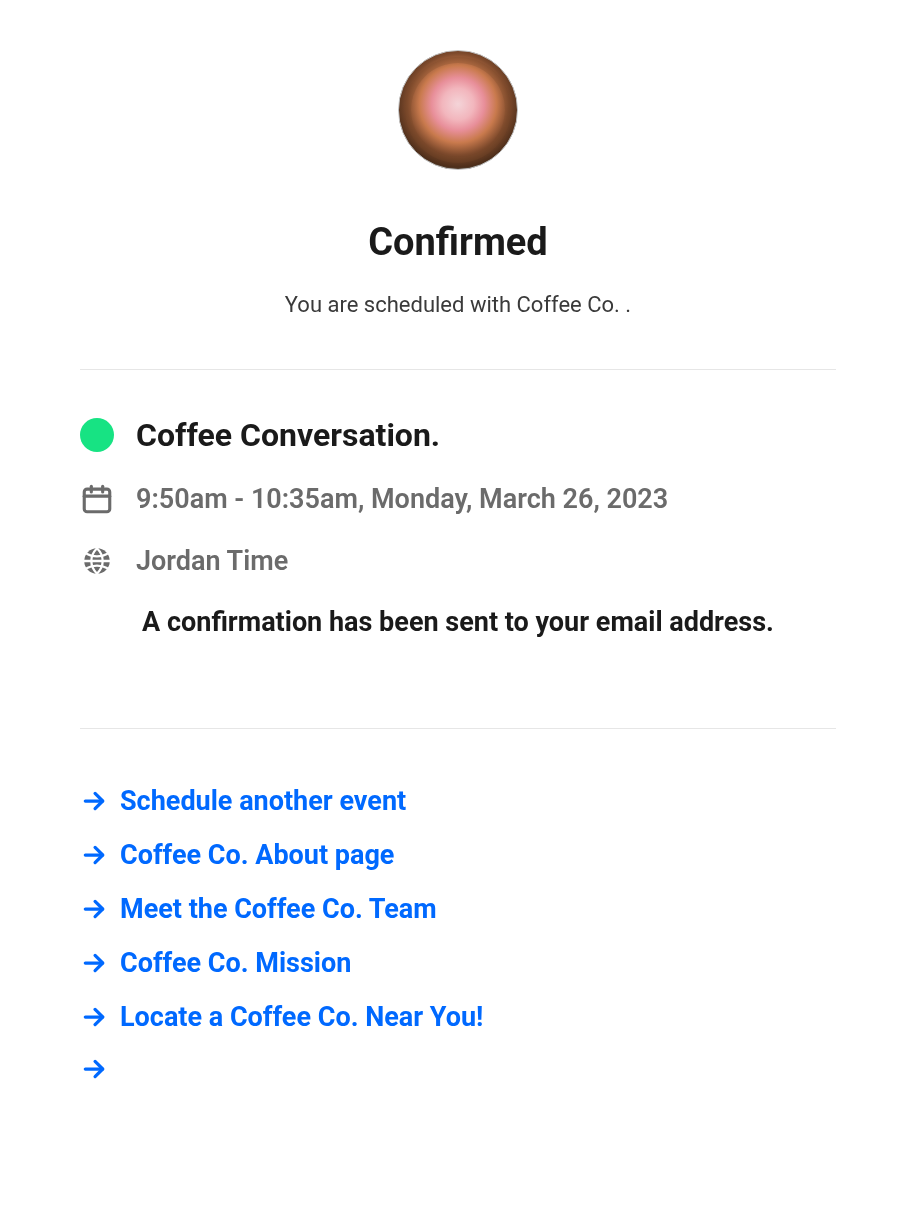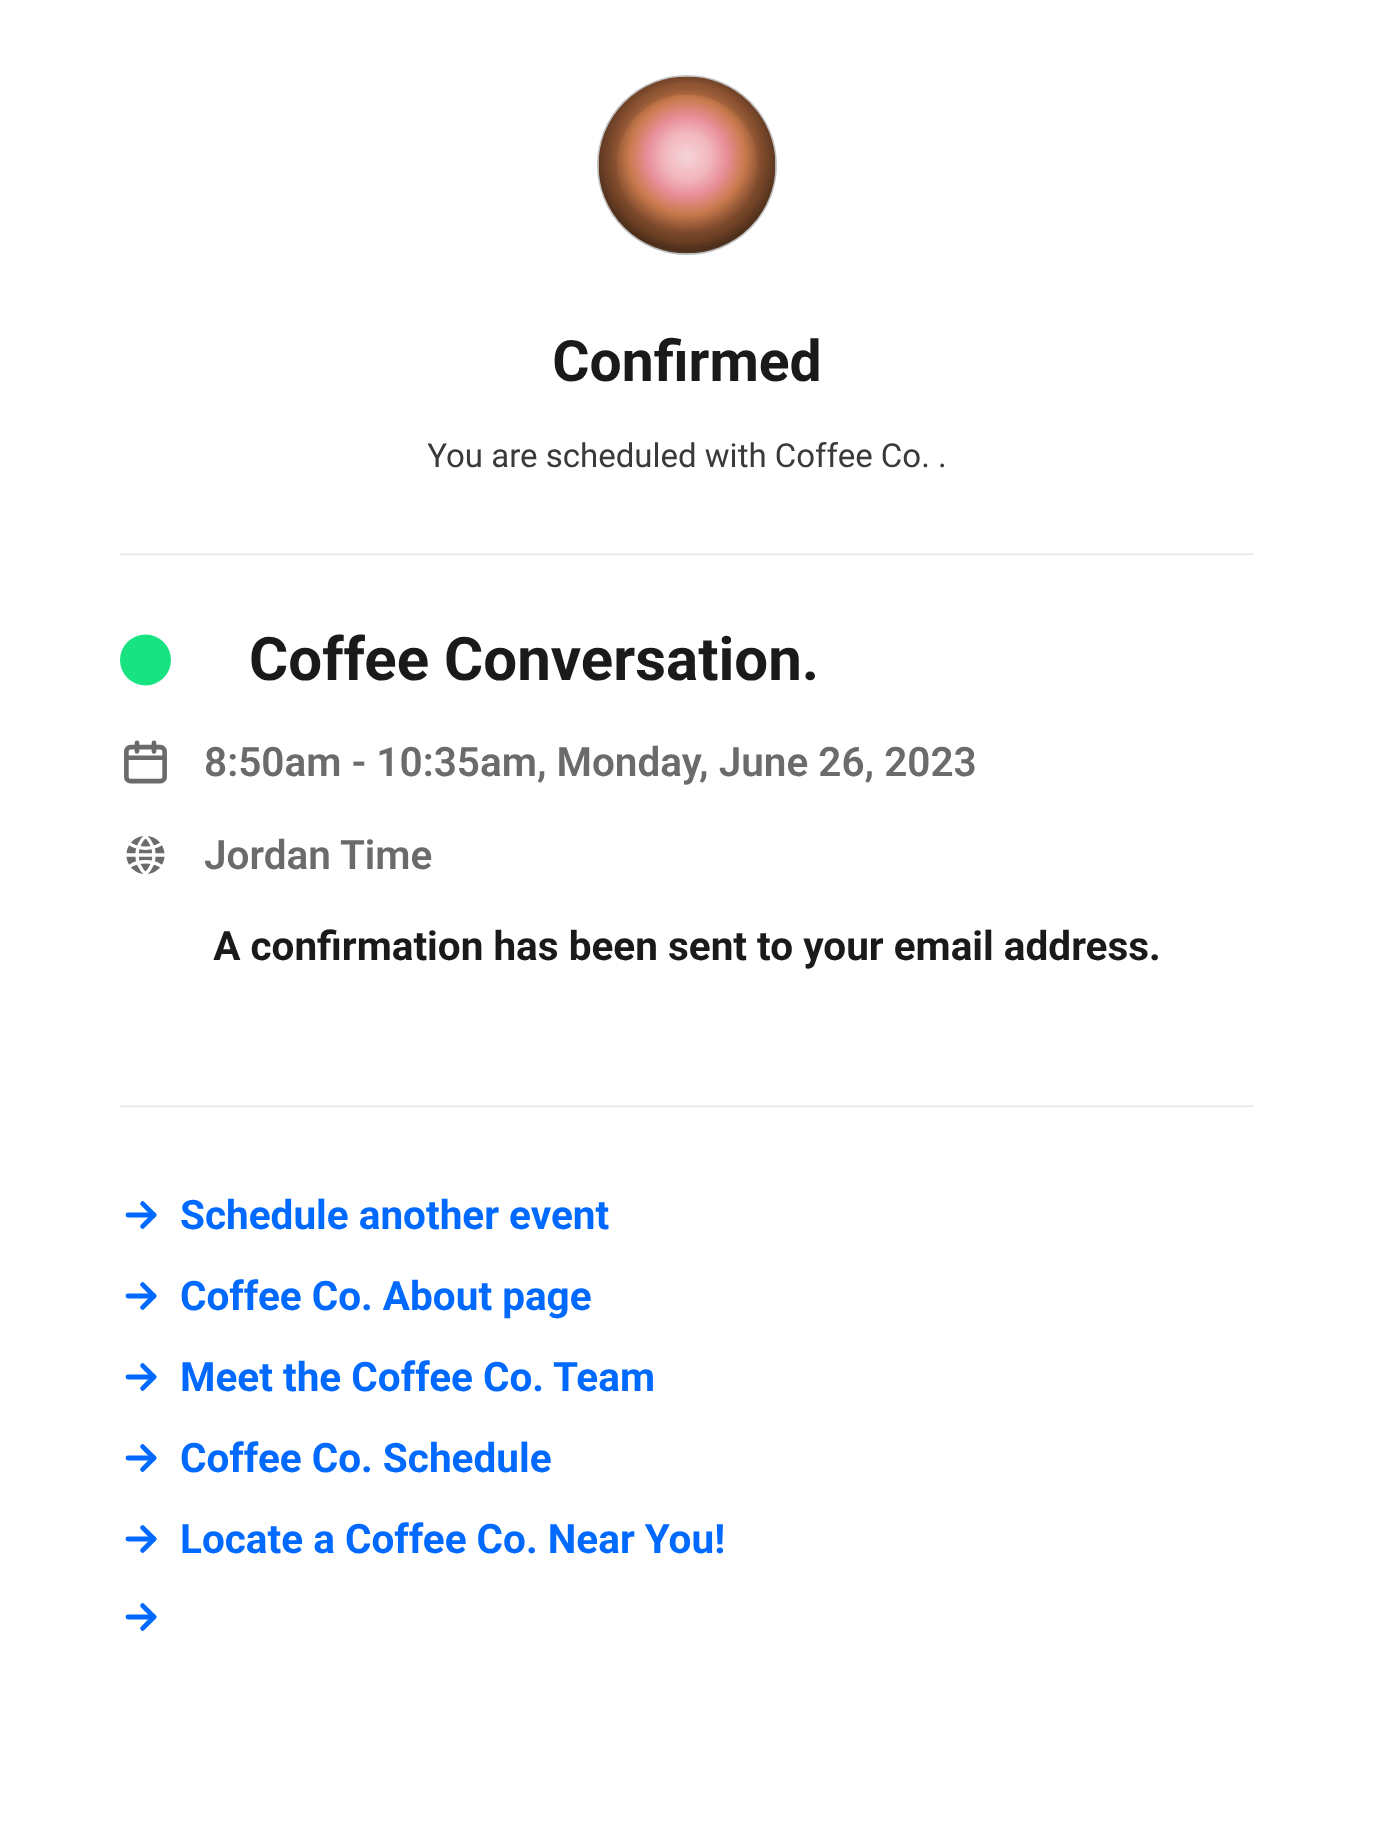--- a/index.html
+++ b/index.html
@@ -76,24 +76,23 @@
     }
     .event-row:last-child { margin-bottom: 0; }
     .dot {
       width: 34px;
       height: 34px;
       border-radius: 50%;
       background: #17e383;
       flex-shrink: 0;
     }
     .event-title {
-      font-size: 40px;
-      font-weight: 700;
-      color: #1a1a1a;
-      margin-left: 30px;
+      font-size: 32px;
+      font-weight: 700;
+      color: #1a1a1a;
     }
     .event-meta {
       font-size: 27px;
       font-weight: 600;
       color: #6b6b6b;
     }
     .icon {
       width: 34px;
       height: 34px;
       flex-shrink: 0;
@@ -166,21 +165,21 @@
 
   <div class="event-row">
     <span class="icon">
       <svg viewBox="0 0 24 24" stroke-width="2.2" stroke-linecap="round" stroke-linejoin="round">
         <rect x="3" y="5" width="18" height="16" rx="2"></rect>
         <line x1="3" y1="10" x2="21" y2="10"></line>
         <line x1="8" y1="3" x2="8" y2="7"></line>
         <line x1="16" y1="3" x2="16" y2="7"></line>
       </svg>
     </span>
-    <span class="event-meta">8:50am - 10:35am, Monday, June 26, 2023</span>
+    <span class="event-meta">9:50am - 10:35am, Monday, March 26, 2023</span>
   </div>
 
   <div class="event-row">
     <span class="icon">
       <svg viewBox="0 0 24 24" stroke-width="2.2" stroke-linecap="round" stroke-linejoin="round">
         <circle cx="12" cy="12" r="9" fill="#6b6b6b" stroke="none"></circle>
         <circle cx="12" cy="12" r="9" fill="none" stroke="#ffffff" stroke-width="0"></circle>
         <path d="M3 12h18" stroke="#ffffff" stroke-width="1.6"></path>
         <path d="M12 3c2.5 2.5 4 5.5 4 9s-1.5 6.5-4 9c-2.5-2.5-4-5.5-4-9s1.5-6.5 4-9z" stroke="#ffffff" stroke-width="1.6" fill="none"></path>
         <path d="M5 7c2 1.2 4.3 1.8 7 1.8s5-0.6 7-1.8" stroke="#ffffff" stroke-width="1.6" fill="none"></path>
@@ -229,21 +228,21 @@
     <span class="link-text">Meet the Coffee Co. Team</span>
   </div>
 
   <div class="link-row">
     <span class="link-arrow">
       <svg viewBox="0 0 24 24" stroke-width="3" stroke-linecap="round" stroke-linejoin="round">
         <line x1="4" y1="12" x2="20" y2="12"></line>
         <polyline points="13 5 20 12 13 19"></polyline>
       </svg>
     </span>
-    <span class="link-text">Coffee Co. Schedule</span>
+    <span class="link-text">Coffee Co. Mission</span>
   </div>
 
   <div class="link-row">
     <span class="link-arrow">
       <svg viewBox="0 0 24 24" stroke-width="3" stroke-linecap="round" stroke-linejoin="round">
         <line x1="4" y1="12" x2="20" y2="12"></line>
         <polyline points="13 5 20 12 13 19"></polyline>
       </svg>
     </span>
     <span class="link-text">Locate a Coffee Co. Near You!</span>

